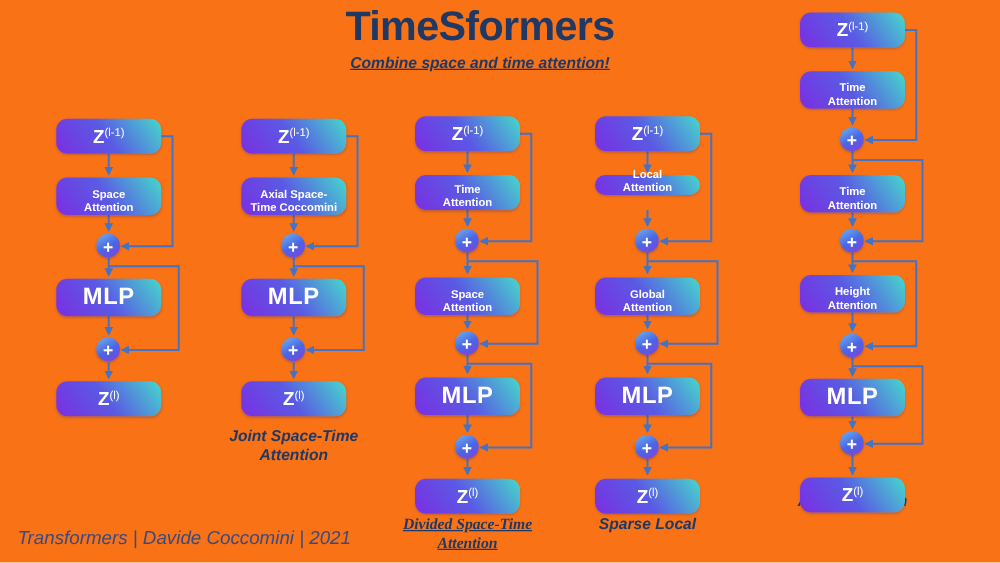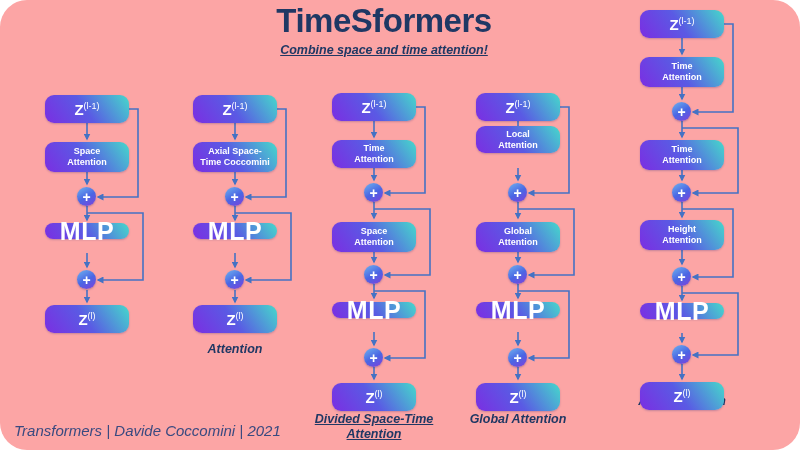--- a/index.html
+++ b/index.html
@@ -1,45 +1,45 @@
 <!DOCTYPE html>
 <html><head>
 <meta charset="utf-8">
 <style>
   html,body{margin:0;padding:0;background:#fff;}
-  .stage{position:relative;width:800px;height:450px;background:#fca5a5;overflow:hidden;
-         font-family:"Liberation Sans",sans-serif;border-radius:27px;}
+  .stage{position:relative;width:800px;height:450px;background:#f97316;overflow:hidden;
+         font-family:"Liberation Sans",sans-serif;}
   .title{position:absolute;top:2px;left:0;width:768px;text-align:center;
          font-size:33px;font-weight:800;color:#1f3864;letter-spacing:-0.5px;}
   .subtitle{position:absolute;top:43px;left:0;width:768px;text-align:center;
          font-size:12.5px;font-style:italic;font-weight:600;color:#1f3864;text-decoration:underline;}
   .footer{position:absolute;top:422px;left:14px;font-size:15px;font-style:italic;
          color:#3a4a80;}
   .col{position:absolute;width:116px;}
   .wires{position:absolute;top:0;left:0;}
   .wire{stroke:#4472c4;stroke-width:1.6;fill:none;}
   .nbox{position:absolute;left:1px;width:84px;border-radius:9px;z-index:2;
         background:linear-gradient(55deg,#7b2ee2 0%,#5a5ae4 48%,#45d9cb 100%);
         color:#fff;display:flex;flex-direction:column;align-items:center;justify-content:center;
         font-weight:bold;text-align:center;box-shadow:0 1px 2px rgba(40,40,120,.25);}
   .zbox{height:28px;font-size:15px;flex-direction:row;}
   .zbox sup{font-size:9px;position:relative;top:-3px;font-weight:normal;}
-  .attn{height:30px;font-size:9px;line-height:1.2;}
+  .attn{height:30px;font-size:9px;line-height:1.2;justify-content:flex-end;}
   .attn span{display:block;}
-  .mlp{height:16px;font-size:25px;letter-spacing:.5px;}
+  .mlp{height:30px;font-size:19px;letter-spacing:.5px;}
   .plus{position:absolute;left:33px;width:19px;height:19px;border-radius:50%;z-index:2;
         background:linear-gradient(150deg,#6fb3ee 0%,#4a66e4 52%,#8040dc 100%);
         color:#fff;display:flex;align-items:center;justify-content:center;
         font-size:14px;font-weight:bold;line-height:1;
         box-shadow:0 1px 2px rgba(40,40,120,.35);}
   .caption{position:absolute;width:160px;text-align:center;font-size:12.5px;
         font-style:italic;font-weight:600;color:#203864;line-height:1.2;}
   .caption span{display:block;}
   .caption.emph{font-weight:800;}
-  .caption.emph span{text-decoration:underline;}
+  .caption.emph span{text-decoration:underline;font-family:Liberation Serif, serif;}
 </style>
 </head>
 <body>
 
 <svg width="0" height="0" style="position:absolute">
   <defs>
     <marker id="ah" markerWidth="7" markerHeight="7" refX="5.5" refY="3.5" orient="auto" markerUnits="userSpaceOnUse">
       <path d="M0,0 L7,3.5 L0,7 Z" fill="#4472c4"></path>
     </marker>
   </defs>
@@ -98,20 +98,21 @@
       </div>
     <div class="plus" style="top:94px">+</div>
     <div class="nbox mlp" style="top:130px">MLP</div>
     <div class="plus" style="top:177px">+</div>
     <div class="nbox zbox" style="top:212px">
         <span>Z</span>
         <sup>(l)</sup>
       </div>
   </div>
   <div class="caption" style="left:155px;top:342px">
+    <span>Joint Space-Time</span>
       <span>Attention</span>
   </div>
 
   <div class="col" style="left:331px;top:91px;height:324px">
     <svg class="wires" width="116" height="324">
       <path class="wire" d="M43,30 V46" marker-end="url(#ah)"></path>
       <path class="wire" d="M43,77 V89" marker-end="url(#ah)"></path>
       <path class="wire" d="M43,111 V127" marker-end="url(#ah)"></path>
       <path class="wire" d="M43,161 V171" marker-end="url(#ah)"></path>
       <path class="wire" d="M43,193 V207" marker-end="url(#ah)"></path>
@@ -157,39 +158,39 @@
       <path class="wire" d="M43,241 V254" marker-end="url(#ah)"></path>
       <path class="wire" d="M43,276 V288" marker-end="url(#ah)"></path>
       <path class="wire" d="M85,16 H94 V102 H54" marker-end="url(#ah)"></path>
       <path class="wire" d="M43,118 H99 V184 H54" marker-end="url(#ah)"></path>
       <path class="wire" d="M43,200 H94 V267 H54" marker-end="url(#ah)"></path>
     </svg>
     <div class="nbox zbox" style="top:2px">
         <span>Z</span>
         <sup>(l-1)</sup>
       </div>
-    <div class="nbox attn" style="top:35px;height:27px">
+    <div class="nbox attn" style="top:49px;height:16px">
         <span>Local</span>
         <span>Attention</span>
       </div>
     <div class="plus" style="top:92px">+</div>
     <div class="nbox attn" style="top:131px">
         <span>Global</span>
         <span>Attention</span>
       </div>
     <div class="plus" style="top:174px">+</div>
     <div class="nbox mlp" style="top:211px">MLP</div>
     <div class="plus" style="top:257px">+</div>
     <div class="nbox zbox" style="top:292px">
         <span>Z</span>
         <sup>(l)</sup>
       </div>
   </div>
   <div class="caption" style="left:438px;top:412px">
-      <span>Global Attention</span>
+    <span>Sparse Local</span>
   </div>
 
   <div class="col" style="left:639px;top:8px;height:410px">
     <svg class="wires" width="116" height="410">
       <path class="wire" d="M43,30 V46" marker-end="url(#ah)"></path>
       <path class="wire" d="M43,79 V91" marker-end="url(#ah)"></path>
       <path class="wire" d="M43,113 V129" marker-end="url(#ah)"></path>
       <path class="wire" d="M43,162 V172" marker-end="url(#ah)"></path>
       <path class="wire" d="M43,194 V209" marker-end="url(#ah)"></path>
       <path class="wire" d="M43,242 V256" marker-end="url(#ah)"></path>

